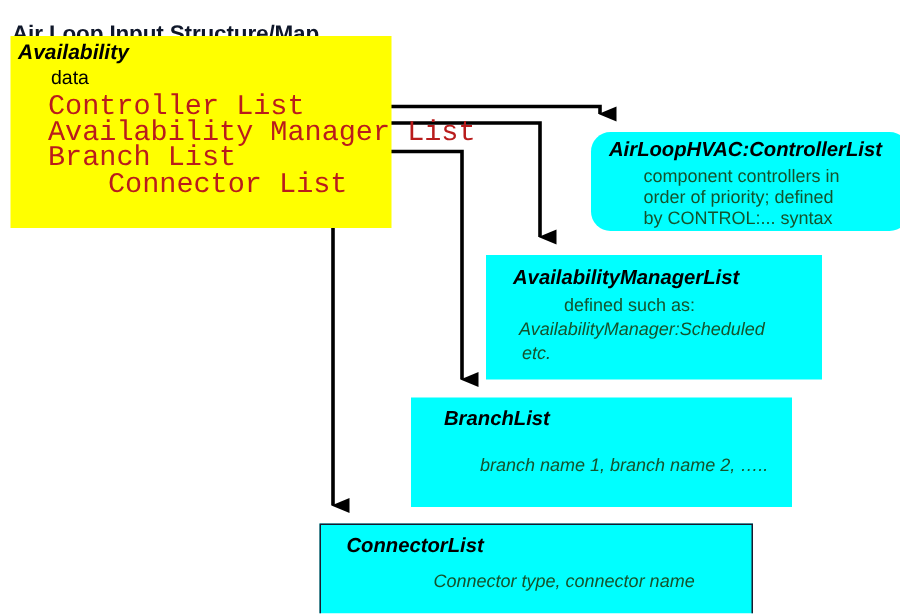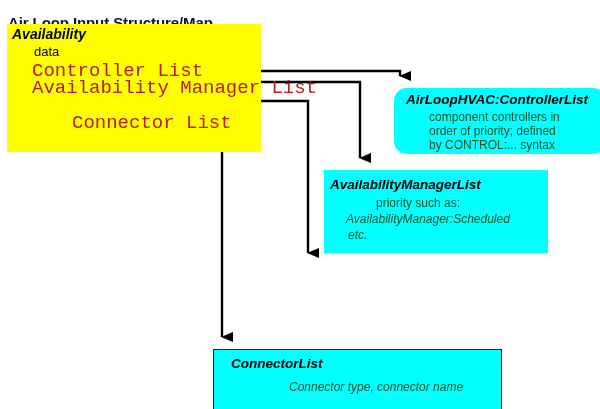--- a/index.html
+++ b/index.html
@@ -116,21 +116,21 @@
   #box-controllerlist .l1 { left: 35px; top: 36px; }
   #box-controllerlist .l2 { left: 35px; top: 50px; }
 
   
   #box-availabilitymanagerlist {
     left: 324px;
     top: 170px;
     width: 224px;
     height: 83px;
   }
-  #box-availabilitymanagerlist .box-title { left: 6px; top: 7px; }
+  #box-availabilitymanagerlist .box-title { left: 18px; top: 7px; }
   #box-availabilitymanagerlist .l0 { left: 52px; top: 26px; }
   #box-availabilitymanagerlist .l1 { left: 22px; top: 42px; }
   #box-availabilitymanagerlist .l2 { left: 24px; top: 58px; font-style: italic; }
 
   
   #box-branchlist {
     left: 274px;
     top: 265px;
     width: 254px;
     height: 73px;
@@ -173,36 +173,41 @@
     <path d="M 105 101 L 308 101 L 308 253" fill="none" stroke="#000000" stroke-width="2.4" marker-end="url(#arrowdown)"></path>
 
     <path d="M 131 120 L 222 120 L 222 337" fill="none" stroke="#000000" stroke-width="2.4" marker-end="url(#arrowdown)"></path>
   </svg>
 
   <div id="root-block">
     <div class="root-title">Availability</div>
     <div class="root-sub">data</div>
     <div class="root-item" id="root-item-0">Controller List</div>
     <div class="root-item" id="root-item-1">Availability Manager List</div>
+    <div class="root-item" id="root-item-2">Branch List</div>
     <div class="root-item" id="root-item-3">Connector List</div>
   </div>
 
   <div class="cyan-box" id="box-controllerlist">
     <div class="box-title">AirLoopHVAC:ControllerList</div>
     <div class="box-line l0">component controllers in</div>
     <div class="box-line l1">order of priority; defined</div>
     <div class="box-line l2">by CONTROL:... syntax</div>
   </div>
 
   <div class="cyan-box" id="box-availabilitymanagerlist">
     <div class="box-title">AvailabilityManagerList</div>
-    <div class="box-line l0">priority such as:</div>
+    <div class="box-line l0">defined such as:</div>
     <div class="box-line l1 ital">AvailabilityManager:Scheduled</div>
     <div class="box-line l2">etc.</div>
   </div>
 
+  <div class="cyan-box" id="box-branchlist">
+    <div class="box-title">BranchList</div>
+    <div class="box-line l0 ital">branch name 1, branch name 2, …..</div>
+  </div>
 
   <div class="cyan-box bordered" id="box-connectorlist">
     <div class="box-title">ConnectorList</div>
     <div class="box-line l0 ital">Connector type, connector name</div>
   </div>
 
 </div>
 
 </body></html>

